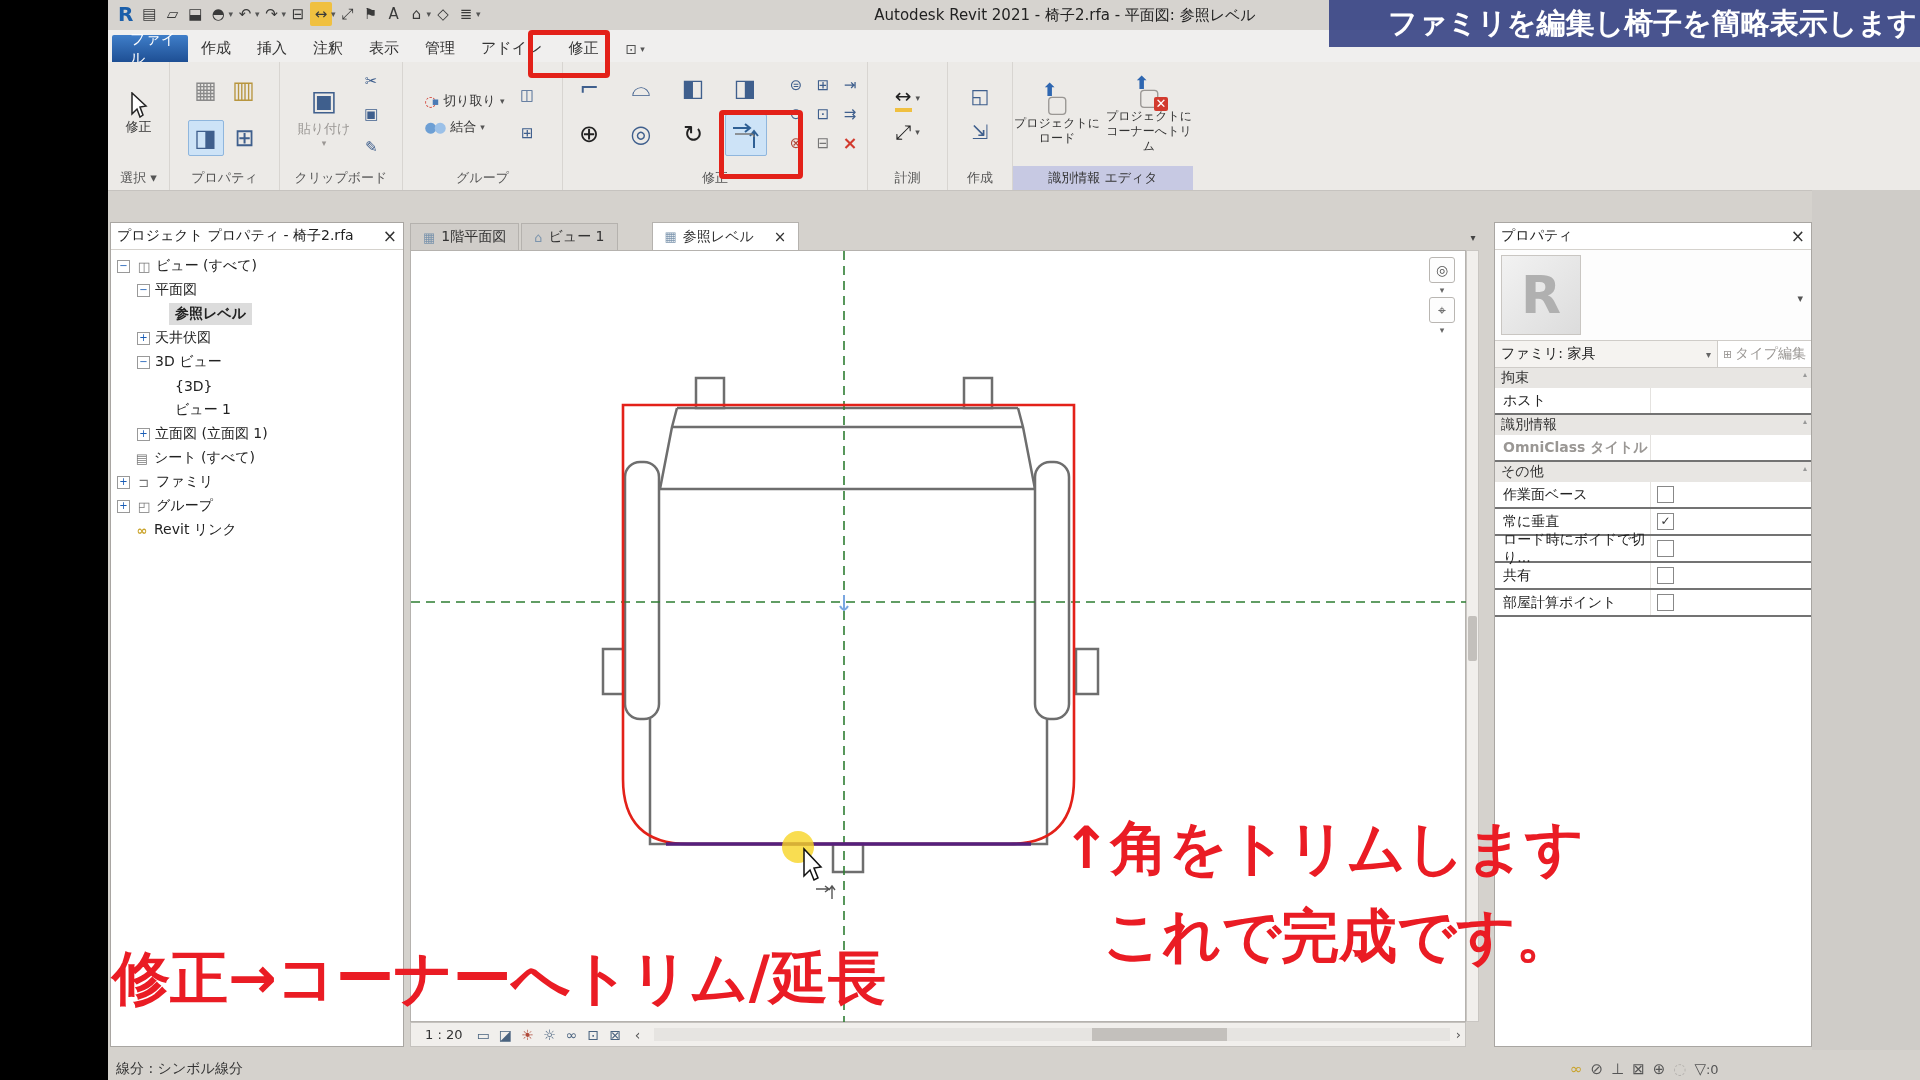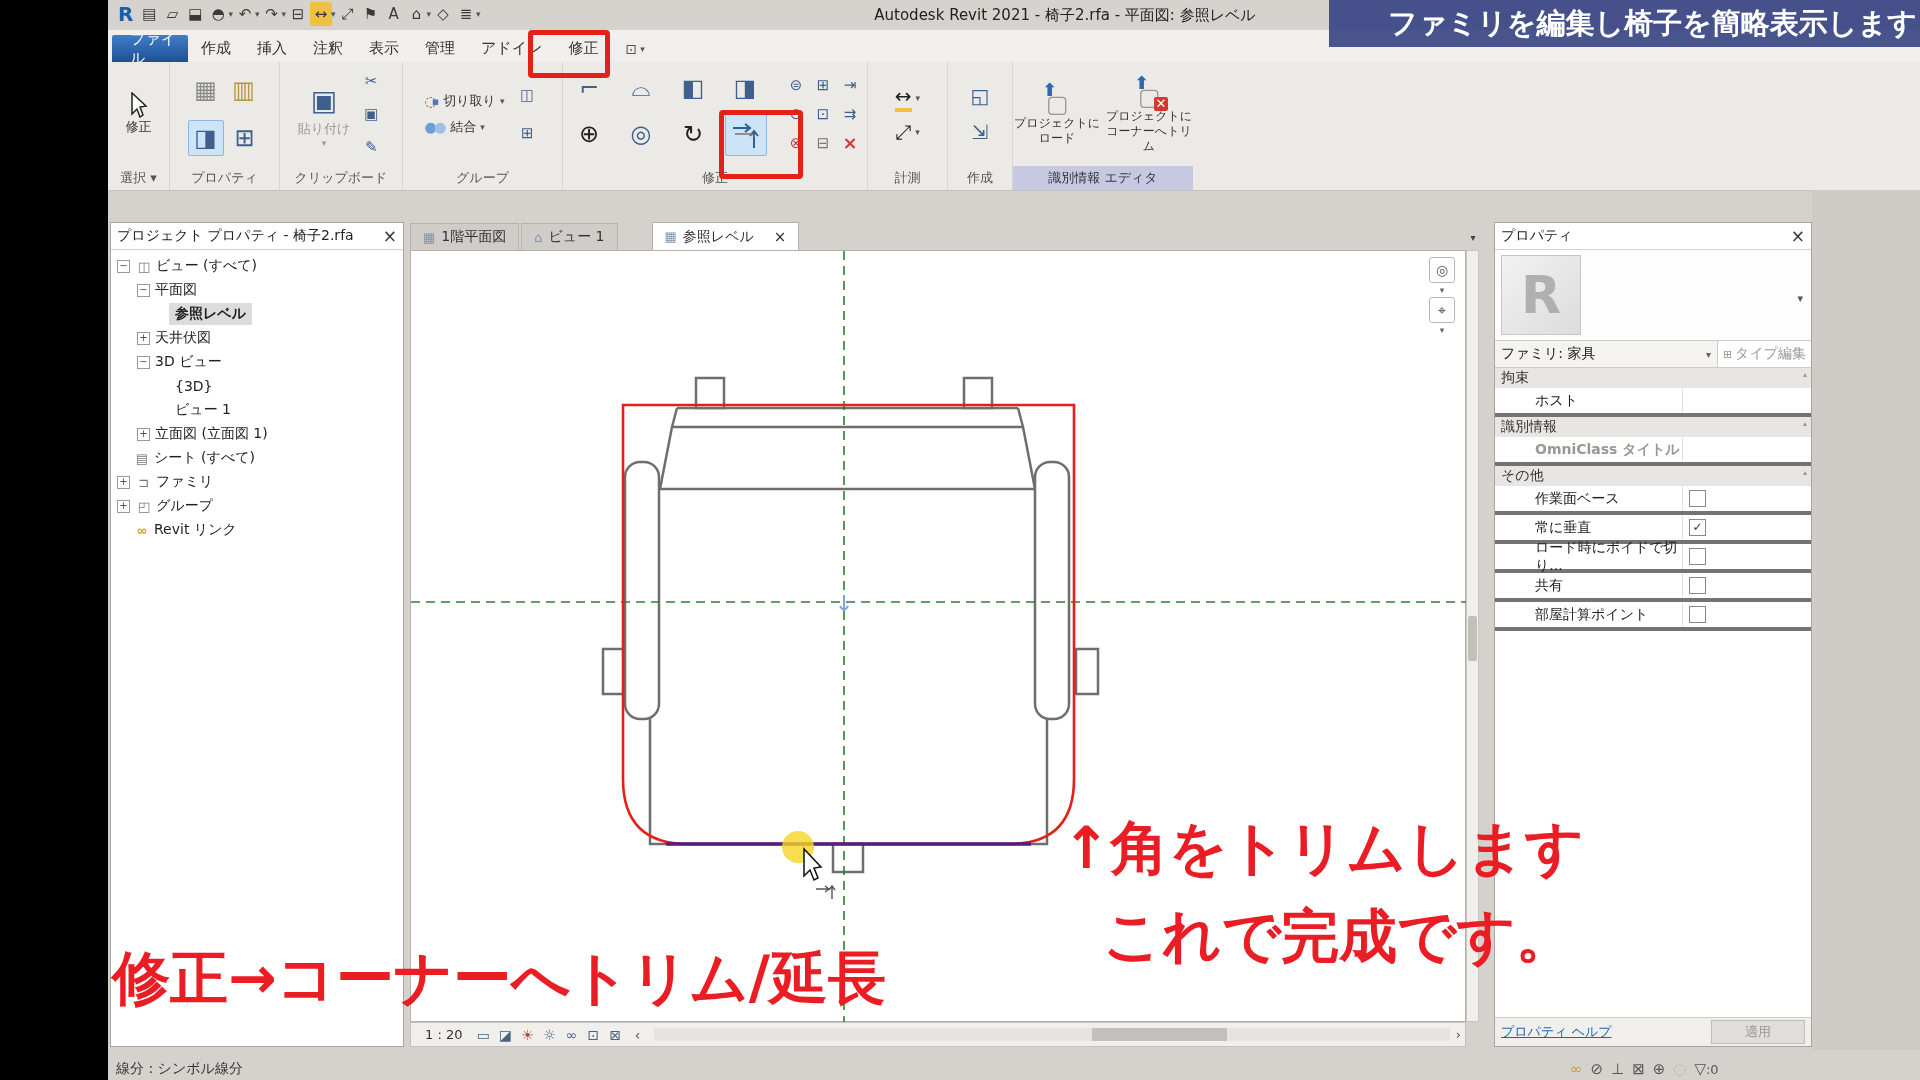--- a/index.html
+++ b/index.html
@@ -76,21 +76,21 @@
   .selector{height:90px;border-bottom:1px solid #cfccc8;display:flex;align-items:center;position:relative;background:#fdfdfd;}
   .thumb{width:78px;height:78px;margin-left:6px;border:1px solid #c9c6c2;background:linear-gradient(135deg,#f2f2f2,#dcdcdc);
     display:flex;align-items:center;justify-content:center;font-size:52px;color:#b0b0b0;font-weight:bold;}
   .selcaret{position:absolute;right:8px;top:42px;font-size:11px;color:#555;}
   .typerow{height:26px;display:flex;border-bottom:1px solid #cfccc8;}
   .typesel{width:210px;background:#f5f3f0;border-right:1px solid #cfccc8;display:flex;align-items:center;padding:0 6px;}
   .typesel .c{margin-left:auto;font-size:10px;color:#666;}
   .typeedit{flex:1;display:flex;align-items:center;justify-content:center;color:#9a9794;gap:3px;}
   .sechead{height:20px;background:#e8e6e3;display:flex;align-items:center;padding:0 6px;color:#333;position:relative;}
   .sechead .mini{position:absolute;right:4px;top:2px;font-size:8px;color:#999;}
-  .prow{height:25px;display:flex;border-bottom:4px solid #737373;padding-left:32px;}
+  .prow{height:25px;display:flex;border-bottom:2px solid #737373;}
   .plab{width:156px;display:flex;align-items:center;padding-left:8px;border-right:1px solid #e4e2df;box-sizing:border-box;}
   .pval{flex:1;display:flex;align-items:center;padding-left:6px;}
   .dimlab{color:#9a9794;font-weight:bold;}
   .omni-input{width:150px;height:19px;border:1px solid #777;background:#fff;}
   .cbox{width:15px;height:15px;border:1px solid #888;background:#fff;font-size:12px;line-height:14px;text-align:center;color:#333;}
   .pfoot{margin-top:auto;height:28px;border-top:1px solid #cfccc8;background:#f0efec;display:flex;align-items:center;padding:0 6px;}
   .phelp{color:#1a66b5;text-decoration:underline;font-size:13px;}
   .apply{margin-left:auto;width:92px;height:22px;background:#e0dedb;border:1px solid #c0bdb9;color:#9a9794;
     font-size:13px;display:flex;align-items:center;justify-content:center;}
   
@@ -498,24 +498,20 @@
         </div>
     </div>
     <div class="prow">
       <div class="plab">
           <span>部屋計算ポイント</span>
         </div>
       <div class="pval">
           <span class="cbox"></span>
         </div>
     </div>
-    <div class="pfoot">
-      <span class="phelp">プロパティ ヘルプ</span>
-      <span class="apply">適用</span>
-    </div>
   </div>
 
   <div class="rightstrip"></div>
 
   <div class="statusbar">
     <span class="stext">線分 : シンボル線分</span>
     <div class="sicons">
       <span class="y">∞</span>
       <span>⊘</span>
       <span>⊥</span>

